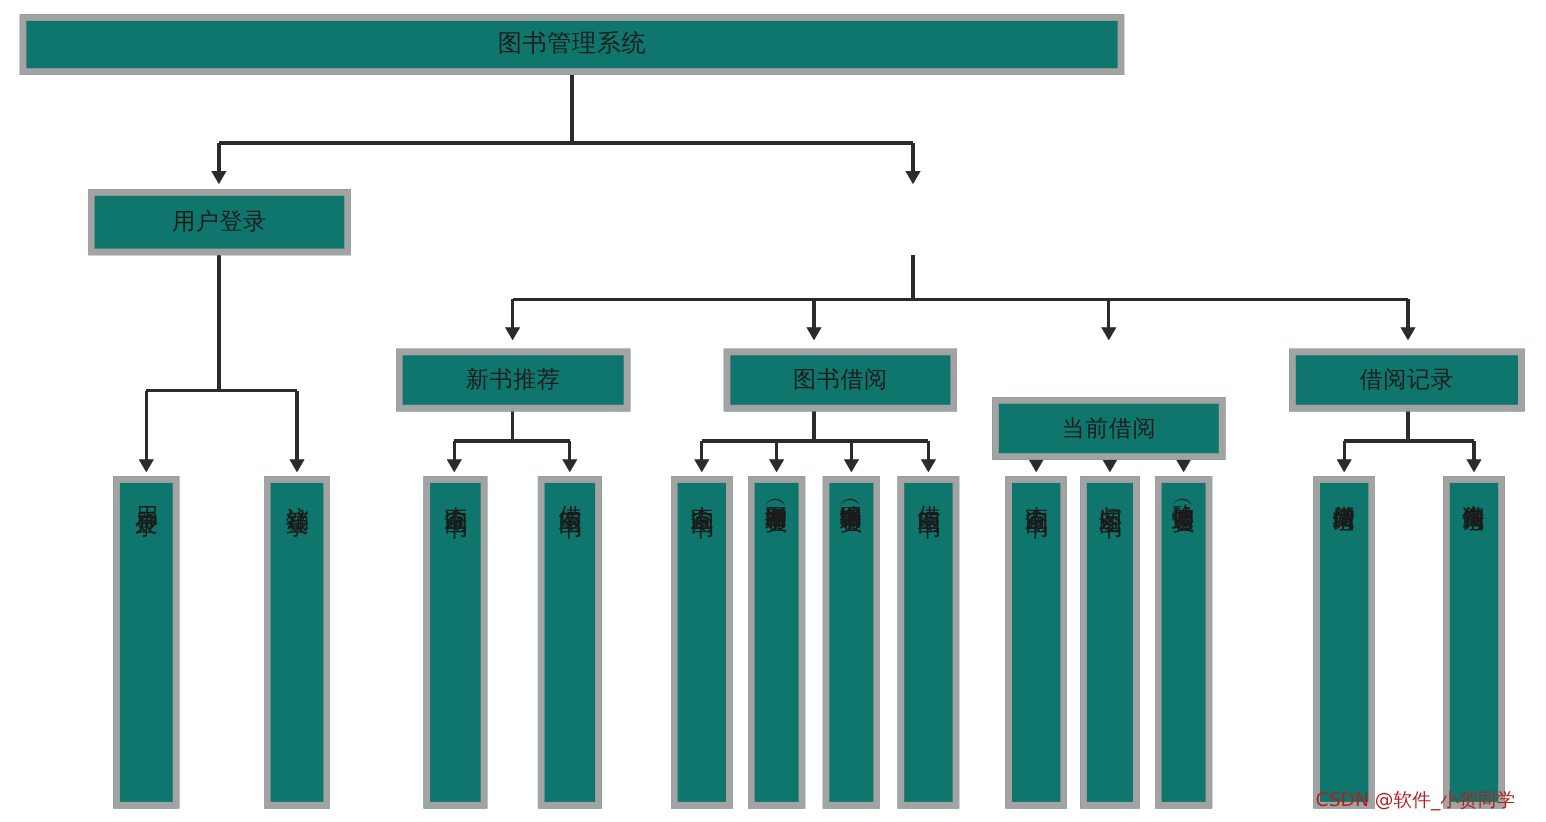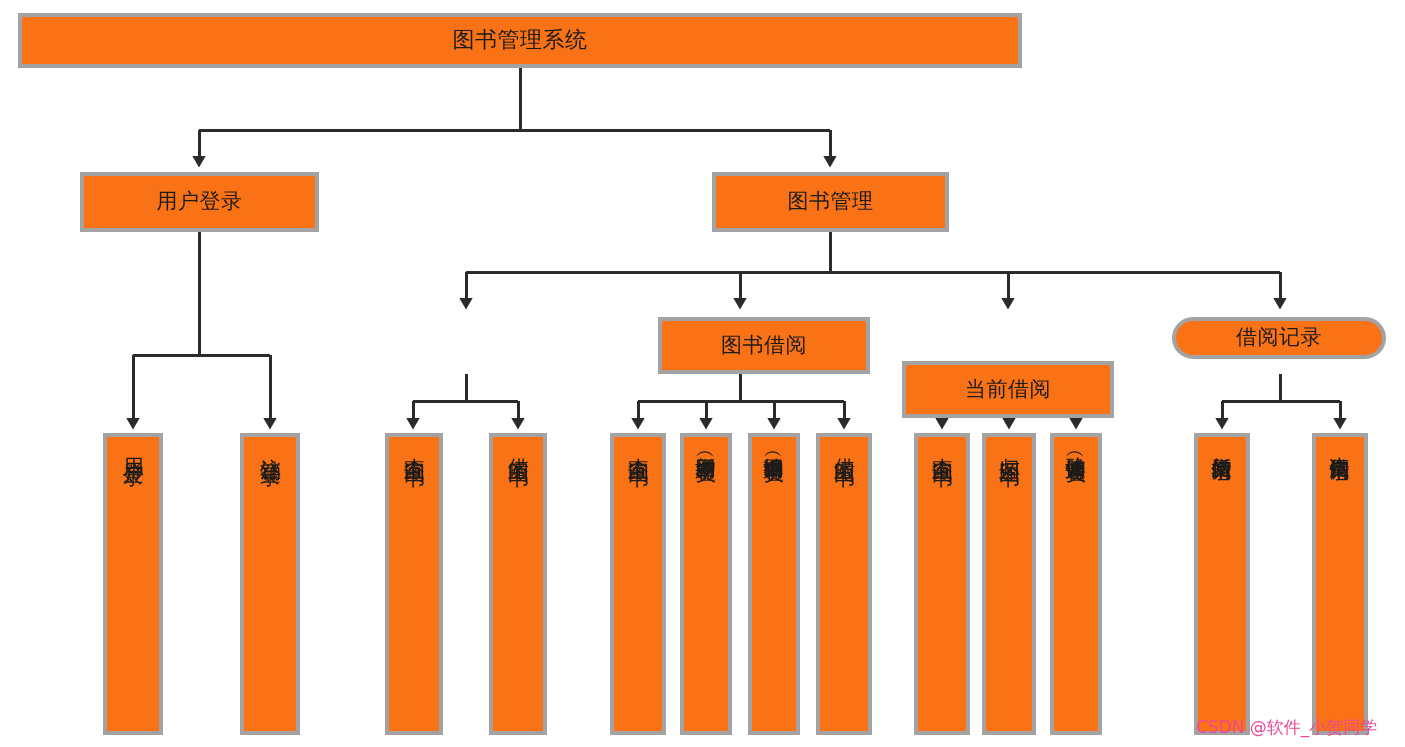--- a/index.html
+++ b/index.html
@@ -27,22 +27,22 @@
     left: 0;
     top: 0;
     width: 1405px;
     height: 747px;
     display: block;
   }
   
   .node-box {
     position: absolute;
     box-sizing: border-box;
-    background: #f97316;
-    border: 4px solid #a3a3a3;
+    background: #0f766e;
+    border: 6px solid #a3a3a3;
     display: flex;
     align-items: center;
     justify-content: center;
   }
   .node-label {
     color: #1b1b1b;
     font-size: 21px;
     line-height: 1.12;
     letter-spacing: 0.5px;
     white-space: nowrap;
@@ -65,21 +65,21 @@
     letter-spacing: 3px;
     line-height: 1;
     white-space: nowrap;
     height: auto;
     max-height: 292px;
   }
   .node-box.leaf.tall-text .node-label { letter-spacing: 1px; font-size: 20px; }
 
   .watermark {
     position: absolute;
-    color: #ec4899;
+    color: #b91c1c;
     font-size: 17px;
     white-space: nowrap;
     pointer-events: none;
     font-family: "DejaVu Sans", "Liberation Sans", sans-serif;
   }
 </style>
 </head>
 <body>
 
 <div id="diagram-root">
@@ -137,34 +137,34 @@
   </svg>
 
   <div class="node-box root" style="left:18px; top:13px; width:1004px; height:55px;">
     <span class="node-label">图书管理系统</span>
   </div>
 
   <div class="node-box level2" style="left:80px; top:172px; width:239px; height:60px;">
     <span class="node-label">用户登录</span>
   </div>
 
-  <div class="node-box level2" style="left:712px; top:172px; width:237px; height:60px;">
-    <span class="node-label">图书管理</span>
-  </div>
-
+
+  <div class="node-box level2" style="left:360px; top:317px; width:213px; height:57px;">
+    <span class="node-label">新书推荐</span>
+  </div>
 
   <div class="node-box level2" style="left:658px; top:317px; width:212px; height:57px;">
     <span class="node-label">图书借阅</span>
   </div>
 
   <div class="node-box level2" style="left:902px; top:317px; width:212px; height:57px;margin-top:44px;">
     <span class="node-label">当前借阅</span>
   </div>
 
-  <div class="node-box level2" style="left:1172px; top:317px; width:214px; height:42px;border-radius:21px;">
+  <div class="node-box level2" style="left:1172px; top:317px; width:214px; height:57px;">
     <span class="node-label">借阅记录</span>
   </div>
 
   <div class="node-box leaf" style="left:103px; top:433px; width:60px; height:302px;">
     <span class="node-label">用户登录</span>
   </div>
 
   <div class="node-box leaf" style="left:240px; top:433px; width:60px; height:302px;">
     <span class="node-label">注销登录</span>
   </div>

